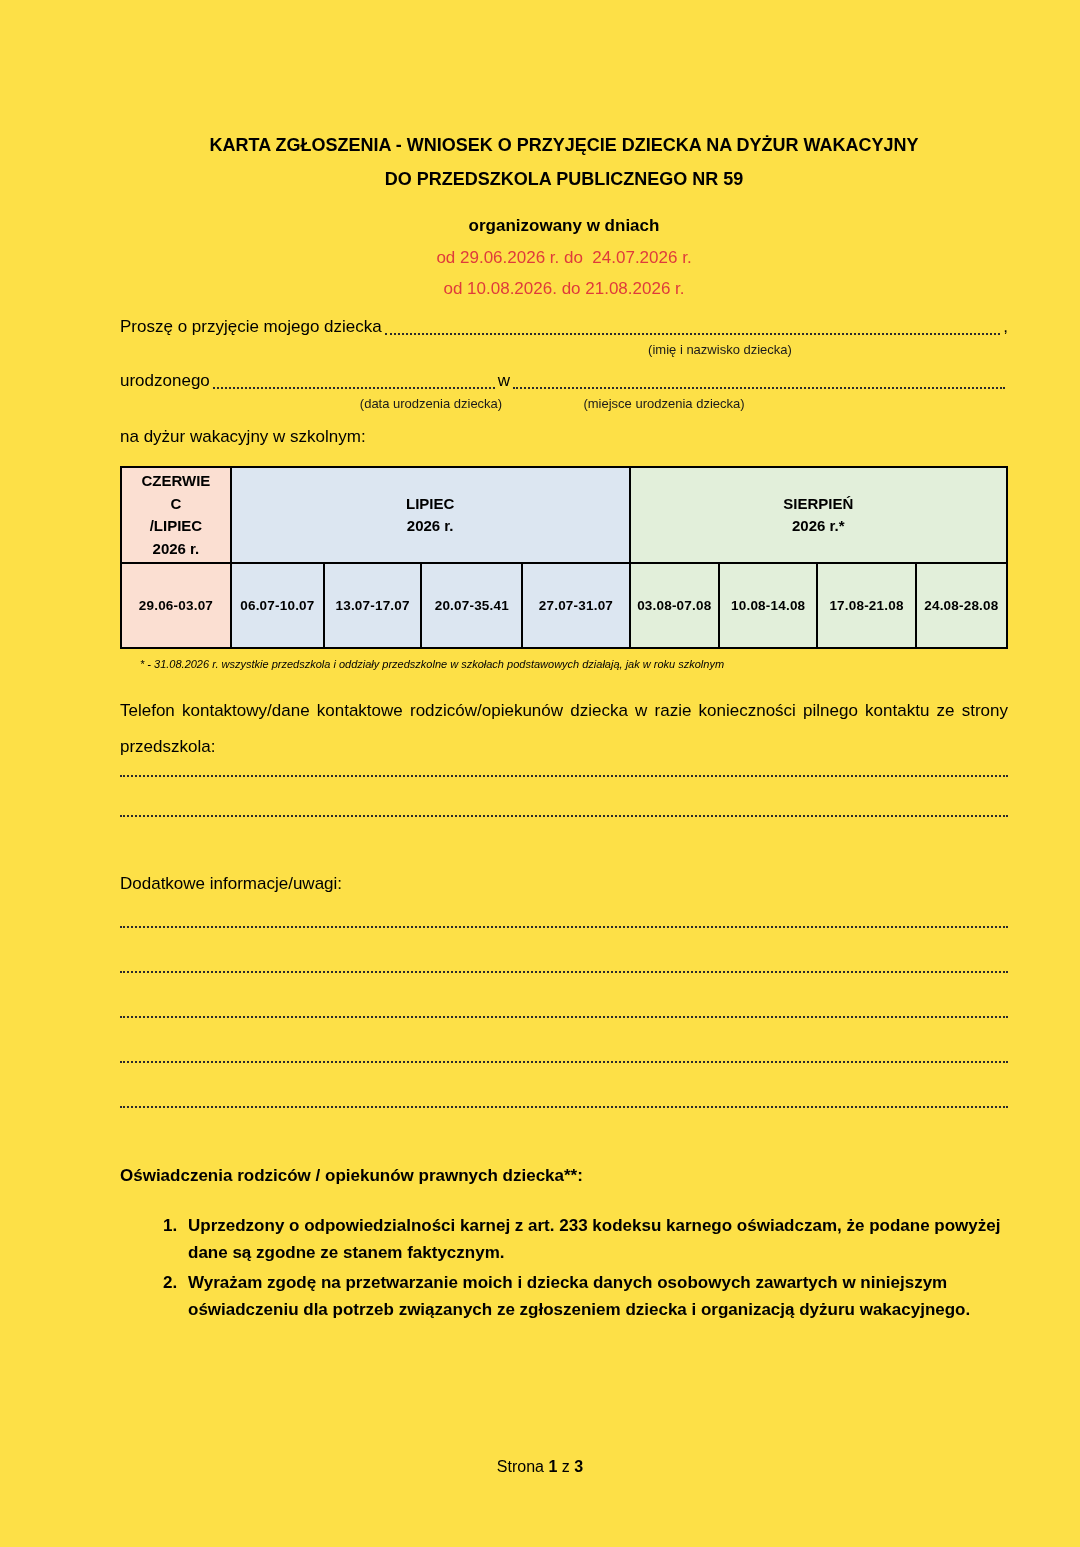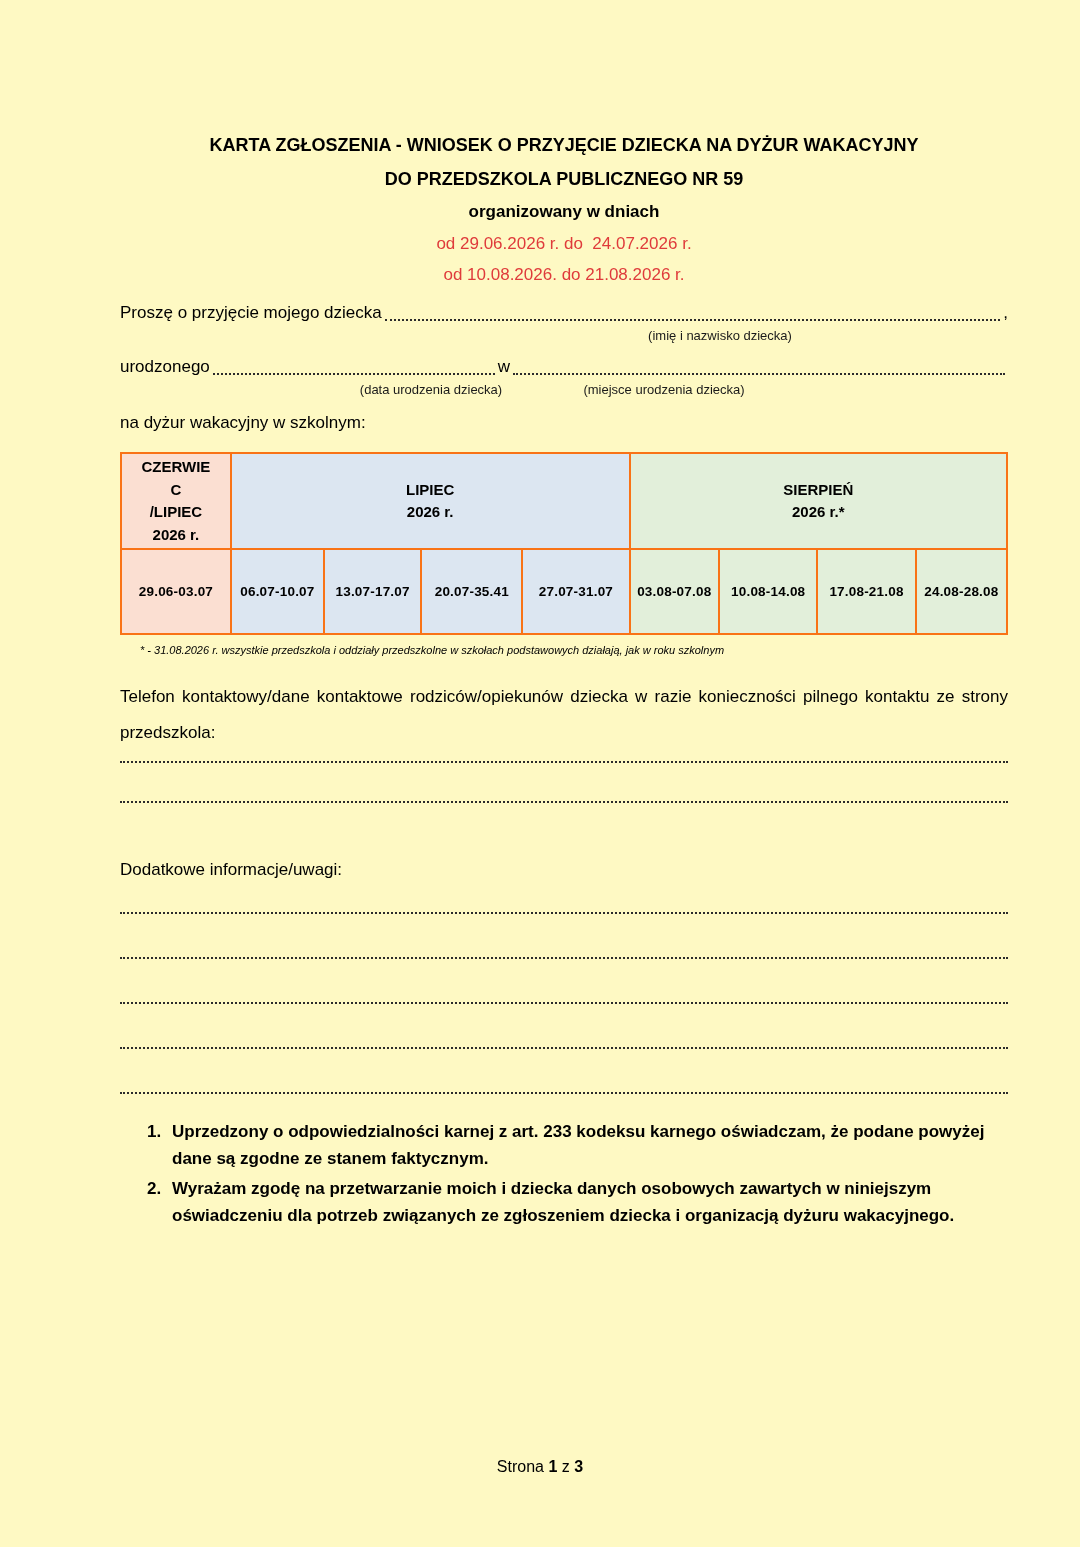--- a/index.html
+++ b/index.html
@@ -1,43 +1,43 @@
 <!DOCTYPE html>
 <html><head>
 <meta charset="utf-8">
 <style>
   * { margin:0; padding:0; box-sizing:border-box; }
   html,body { background:#ffffff; }
   .page {
     position:relative;
     width:1080px; height:1547px;
-    background:#fef9c3;
+    background:#fde047;
     font-family:"Liberation Sans","DejaVu Sans",sans-serif;
     color:#000;
     overflow:hidden;
   }
   .content { position:absolute; left:120px; top:128px; width:888px; }
 
   .title-line { font-size:18px; font-weight:bold; text-align:center; line-height:34px; }
-  .sub-line   { font-size:17px; font-weight:bold; text-align:center; line-height:32px; }
+  .sub-line   { font-size:17px; font-weight:bold; text-align:center; line-height:32px;margin-top:14px; }
   .red-line   { font-size:17px; font-weight:normal; text-align:center; line-height:31px; color:#df3b3b; white-space:pre-wrap; }
 
   .fill-row { display:flex; font-size:17px; line-height:26px; }
   .fill-row .label { white-space:nowrap; }
   .leader { flex:1; border-bottom:2px dotted #2b2b2b; margin:0 3px 5px 3px; }
   .leader.fixed { flex:0 0 282px; }
   .suffix { white-space:nowrap; }
 
   .caption-row { position:relative; height:24px; font-size:13px; color:#1a1a1a; }
   .caption-row span { position:absolute; top:2px; transform:translateX(-50%); white-space:nowrap; }
 
   .term-line { font-size:17px; margin-top:6px; line-height:26px; }
 
   table.schedule { width:100%; border-collapse:collapse; table-layout:fixed; margin-top:16px; }
-  table.schedule th, table.schedule td { border:2px solid #f97316; text-align:center; vertical-align:middle; padding:2px; }
+  table.schedule th, table.schedule td { border:2px solid #000000; text-align:center; vertical-align:middle; padding:2px; }
   tr.group-row th { height:95px; font-size:15px; font-weight:bold; line-height:1.5; white-space:pre-line; }
   tr.week-row td { height:85px; font-size:13.5px; font-weight:bold; letter-spacing:.2px; }
   tr.sel-row td { height:56px; font-size:15px; font-weight:bold; color:#df3b3b; background:#fff; }
   .c-june { background:#fbdfd2; }
   .c-july { background:#dce6f1; }
   .c-aug  { background:#e2efda; }
 
   .footnote { margin-top:8px; font-size:11px; font-style:italic; text-align:justify; line-height:1.45;margin-left:20px; }
 
   .para { margin-top:20px; font-size:17px; line-height:36px; text-align:justify; }
@@ -45,21 +45,21 @@
   .write-line { border-bottom:2.5px dotted #2b2b2b; }
   .wl-a { height:10px; margin-top:2px; }
   .wl-b { height:40px; }
   .wl-first { height:33px; }
   .wl-n { height:45px; }
 
   .notes-label { margin-top:56px; font-size:17px; line-height:22px; }
 
   .decl-heading { margin-top:56px; font-size:17px; font-weight:bold; line-height:24px; }
   ol.decl { margin-top:24px; padding-left:46px; font-size:17px; font-weight:bold; line-height:27px; }
-  ol.decl li { margin-bottom:3px; padding-left:6px; }
+  ol.decl li { margin-bottom:3px; padding-left:6px;margin-left:16px; }
 
   .footer { position:absolute; top:1458px; left:0; width:100%; text-align:center; font-size:16px; }
   .footer .b { font-weight:bold; }
 </style>
 </head>
 <body>
 
 <div class="page">
   <div class="content">
 
@@ -134,20 +134,21 @@
     <div class="write-line wl-a"></div>
     <div class="write-line wl-b"></div>
 
     <div class="notes-label">Dodatkowe informacje/uwagi:</div>
     <div class="write-line wl-first"></div>
     <div class="write-line wl-n"></div>
     <div class="write-line wl-n"></div>
     <div class="write-line wl-n"></div>
     <div class="write-line wl-n"></div>
 
+    <div class="decl-heading">Oświadczenia rodziców / opiekunów prawnych dziecka**:</div>
     <ol class="decl">
       <li>Uprzedzony o odpowiedzialności karnej z art. 233 kodeksu karnego oświadczam, że podane powyżej dane są zgodne ze stanem faktycznym.</li>
       <li>Wyrażam zgodę na przetwarzanie moich i dziecka danych osobowych zawartych w niniejszym oświadczeniu dla potrzeb związanych ze zgłoszeniem dziecka i organizacją dyżuru wakacyjnego.</li>
     </ol>
   </div>
 
   <div class="footer">
     <span>Strona</span>
     <span class="b">1</span>
     <span>z</span>

